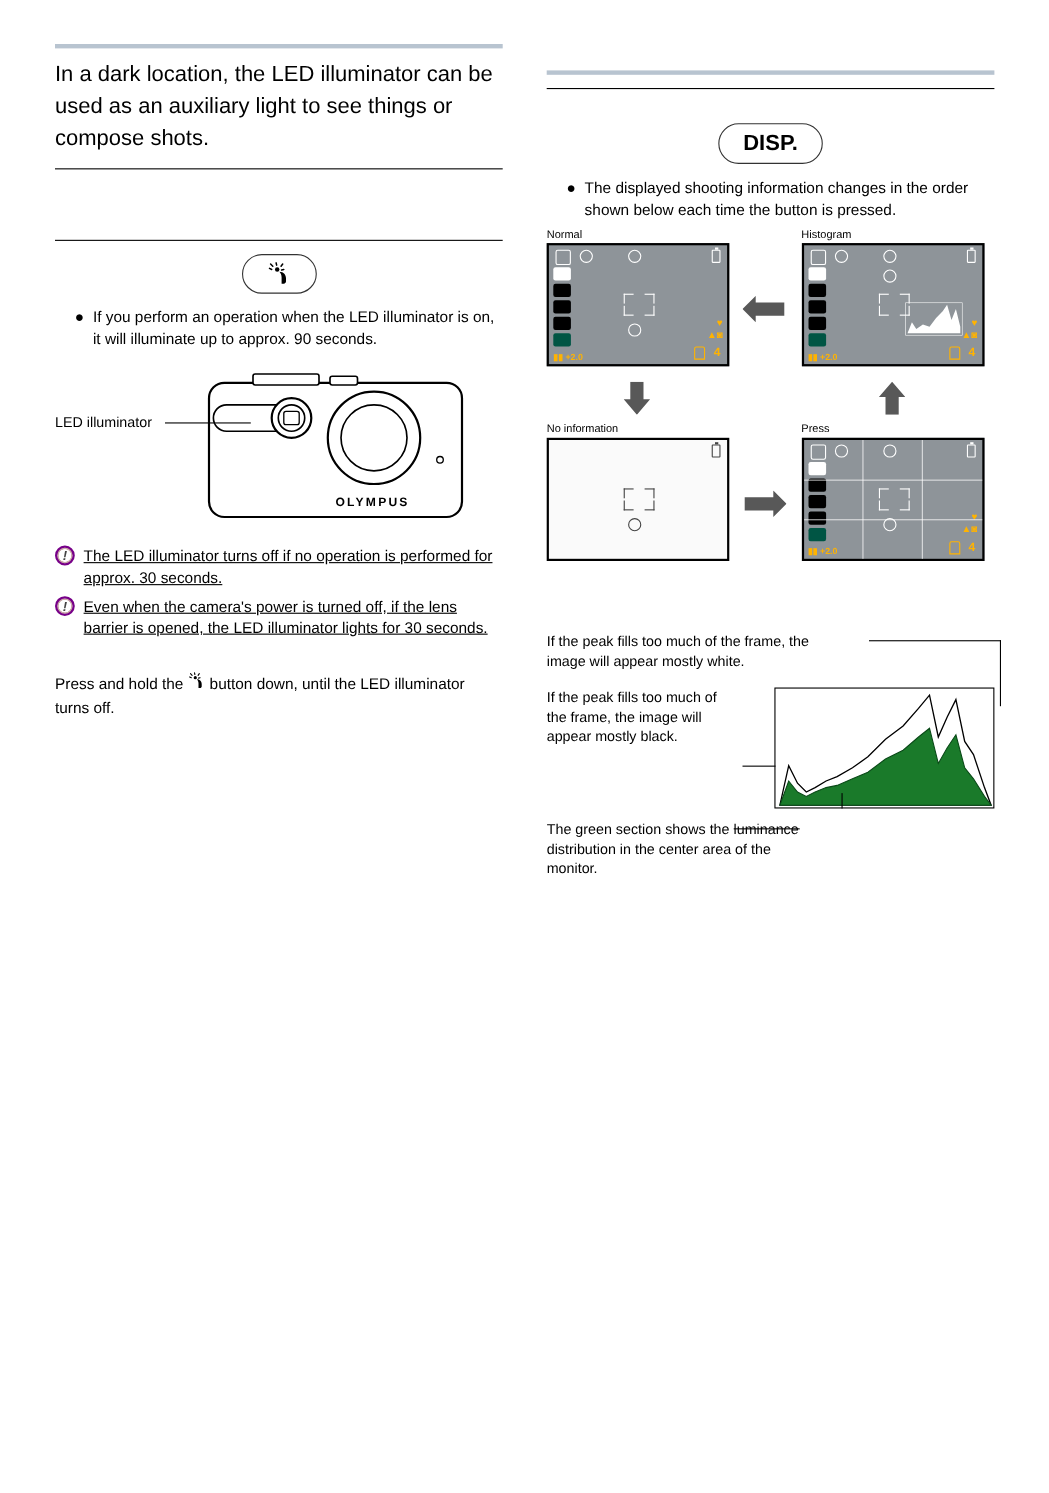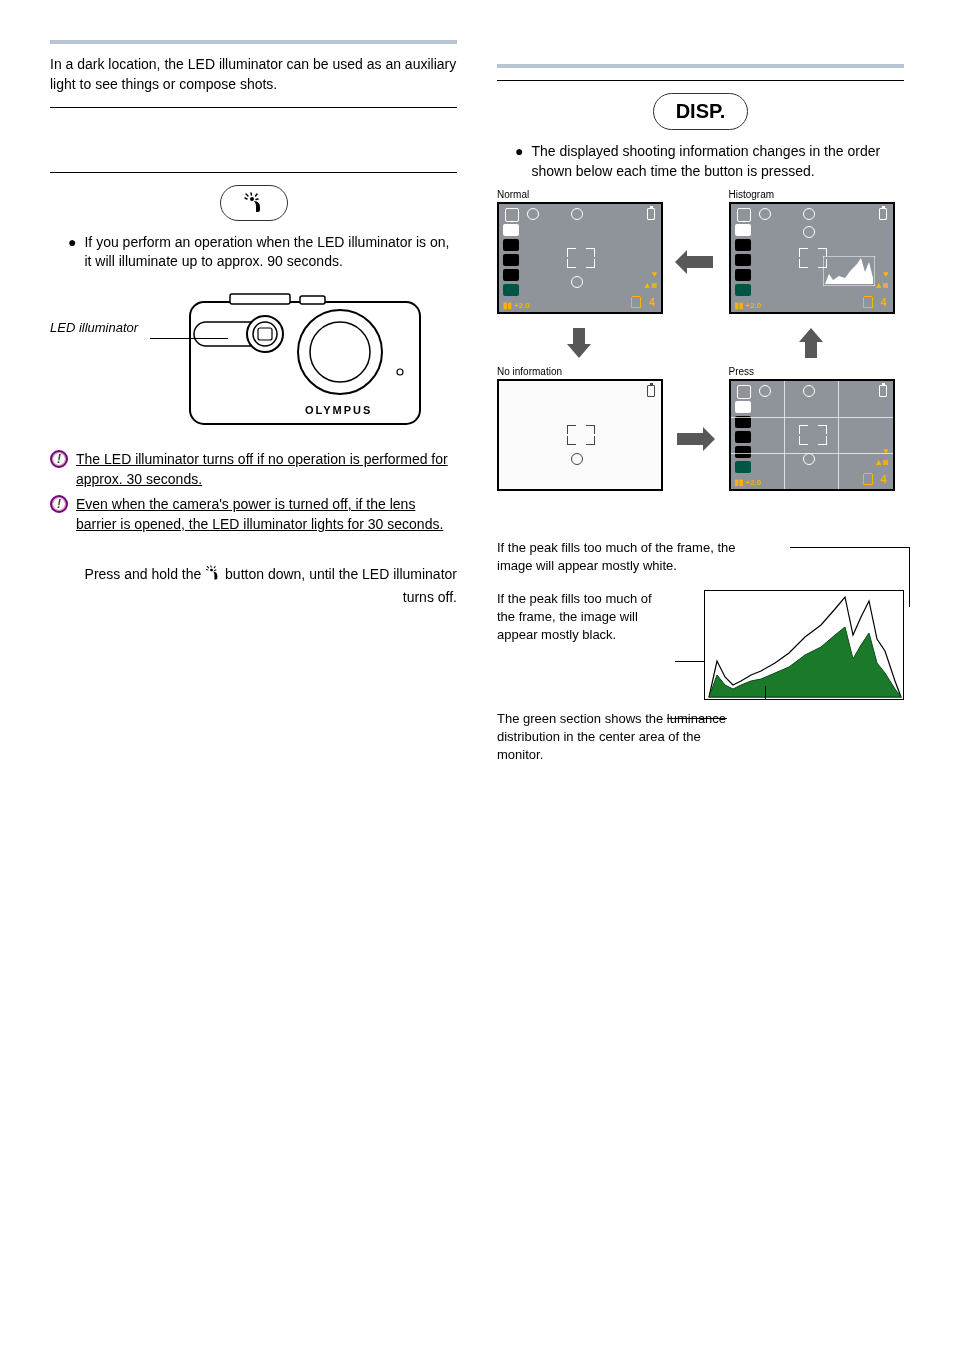--- a/index.html
+++ b/index.html
@@ -1,42 +1,42 @@
 <!DOCTYPE html>
 <html><head>
 <meta charset="utf-8">
 <style>
   * { box-sizing: border-box; margin: 0; padding: 0; }
   body { font-family: Arial, Helvetica, sans-serif; font-size: 14px; color: #000; background: #fff; width: 954px; margin: 0 auto; padding: 40px 50px; }
   .columns { display: flex; gap: 40px; }
   .col { flex: 1; }
   .rule { height: 4px; background: #b8c4d0; margin-bottom: 10px; }
-  .intro { font-size: 14px; line-height: 1.45; margin-bottom: 10px; }
+  .intro { font-size: 20px; line-height: 1.45; margin-bottom: 10px; }
   .divider-line { border-top: 1px solid #000; margin: 12px 0; }
   .pill-row { display: flex; justify-content: center; margin: 8px 0 12px 0; }
   .pill { border: 1px solid #333; border-radius: 22px; padding: 6px 22px; font-size: 18px; font-weight: bold; text-align: center; }
   .pill svg { vertical-align: middle; }
   .bullet-item { display: flex; gap: 8px; padding-left: 18px; margin-bottom: 8px; line-height: 1.4; }
   .bullet-dot { flex: 0 0 auto; }
   .cam-area { position: relative; margin: 20px 0 18px 0; }
-  .cam-label { position: absolute; left: 0; top: 28px; font-size: 13px; font-style: italic; }
+  .cam-label { position: absolute; left: 0; top: 38px; font-size: 13px; }
   .cam-line { position: absolute; left: 100px; top: 46px; width: 78px; height: 1px; background: #000; }
   .cam-svg { display: block; margin-left: 120px; }
   .olympus { font-family: Arial, sans-serif; font-weight: 900; letter-spacing: 2px; font-size: 11px; fill: #000; }
   .note-row { display: flex; gap: 8px; margin: 6px 0; }
   .note-icon { flex: 0 0 auto; width: 18px; height: 18px; border-radius: 50%; border: 2px solid #708; background: radial-gradient(circle, #fff 55%, #caa 60%); display: flex; align-items: center; justify-content: center; font-style: italic; font-weight: bold; font-size: 12px; color: #444; }
   .note-text { line-height: 1.4; text-decoration: underline; }
   .inline-icon { display: inline-block; vertical-align: middle; }
-  .disp-btn { font-family: "Arial Black", Arial, sans-serif; font-weight: 900; font-size: 20px; letter-spacing: 0; }
+  .disp-btn { font-family: "Arial Black", Arial, sans-serif; font-weight: 900; font-size: 20px; letter-spacing: 0; margin-top: 19px; }
   .screens-grid { display: grid; grid-template-columns: 1fr 1fr; gap: 8px 56px; position: relative; margin-top: 6px; }
   .scr-label { font-size: 10px; margin-bottom: 2px; }
   .scr-box { width: 166px; height: 112px; background: #8e9499; border: 2px solid #000; position: relative; }
   .scr-box.blank { background: #fafafa; }
   .arrow { position: absolute; }
-  .hist-section { margin-top: 40px; }
+  .hist-section { margin-top: 56px; }
   .hist-row { display: flex; gap: 18px; align-items: flex-start; }
   .hist-text { font-size: 13px; line-height: 1.4; flex: 1; }
   .hist-img-box { width: 200px; height: 110px; border: 1px solid #000; position: relative; background: #fff; flex: 0 0 auto; }
   .hist-para { margin-bottom: 14px; }
 
   
   .ov { position: absolute; color: #fff; font-size: 10px; line-height: 1; }
   .corner-p { top: 4px; left: 6px; width: 14px; height: 14px; border: 1.5px solid #fff; border-radius: 2px; }
   .corner-p { box-sizing: border-box; }
   .batt { top: 4px; right: 6px; width: 8px; height: 12px; border: 1.5px solid #fff; border-radius: 1px; }
@@ -125,21 +125,21 @@
       <div class="note-icon">!</div>
       <div class="note-text">The LED illuminator turns off if no operation is performed for approx. 30 seconds.</div>
     </div>
     <div class="note-row">
       <div class="note-icon">!</div>
       <div class="note-text">Even when the camera's power is turned off, if the lens barrier is opened, the LED illuminator lights for 30 seconds.</div>
     </div>
 
     <div style="height:24px"></div>
 
-    <div style="line-height:1.5;text-align:right;">
+    <div style="line-height:1.5;">
       <span>Press and hold the </span>
       <span class="inline-icon">
         <svg width="16" height="16" viewBox="0 0 22 22">
           <g fill="#000">
             <circle cx="9" cy="7" r="2"></circle>
             <path d="M2 6 L4 7 M3 2 L5 4 M8 1 L8.5 3 M14 2 L12.5 4 M15 7 L13 7.5" stroke="#000" stroke-width="1.4" stroke-linecap="round"></path>
             <path d="M11 9 C15 9 17 12 17 15 L17 18 C17 19 16 20 15 20 L13 20 L13 14 C13 12 12 10 11 9 Z"></path>
           </g>
         </svg>
       </span>

